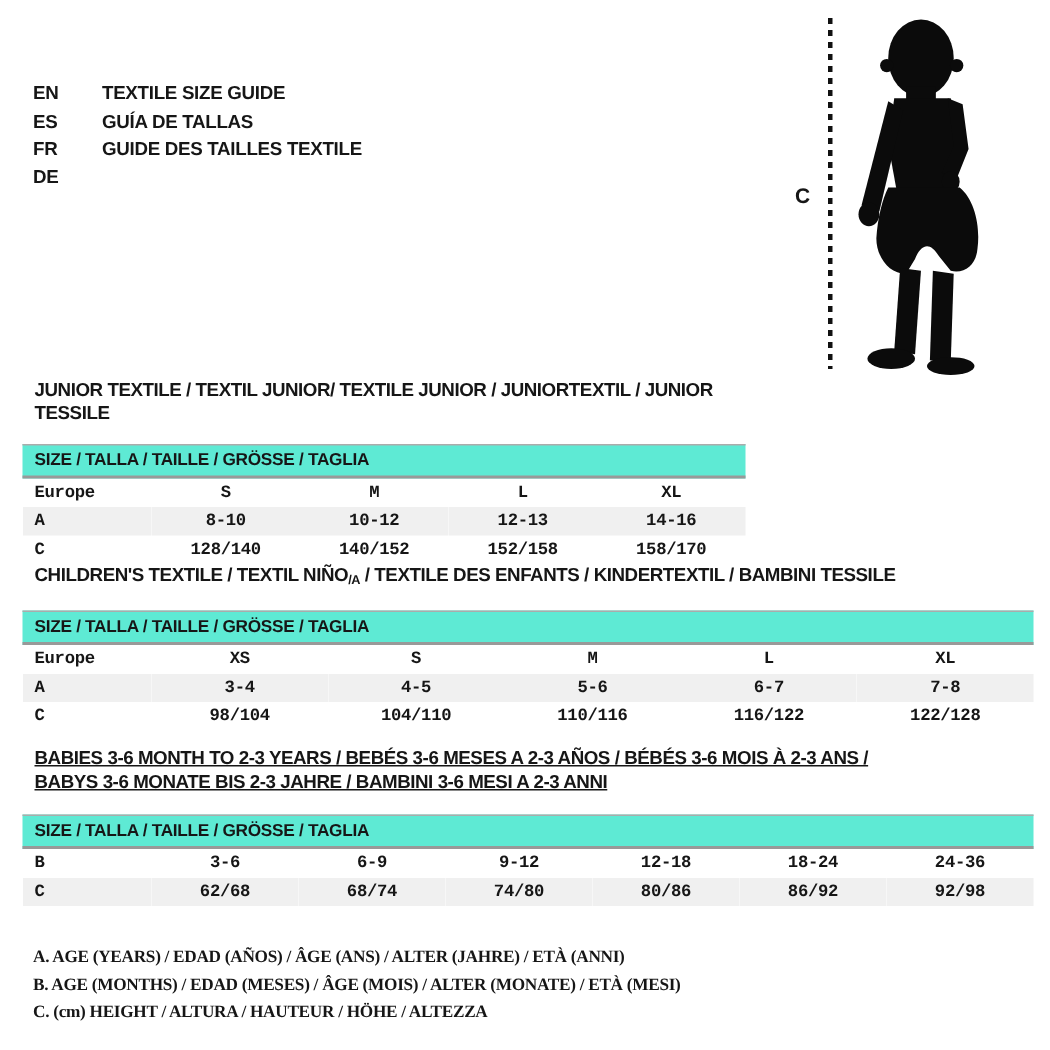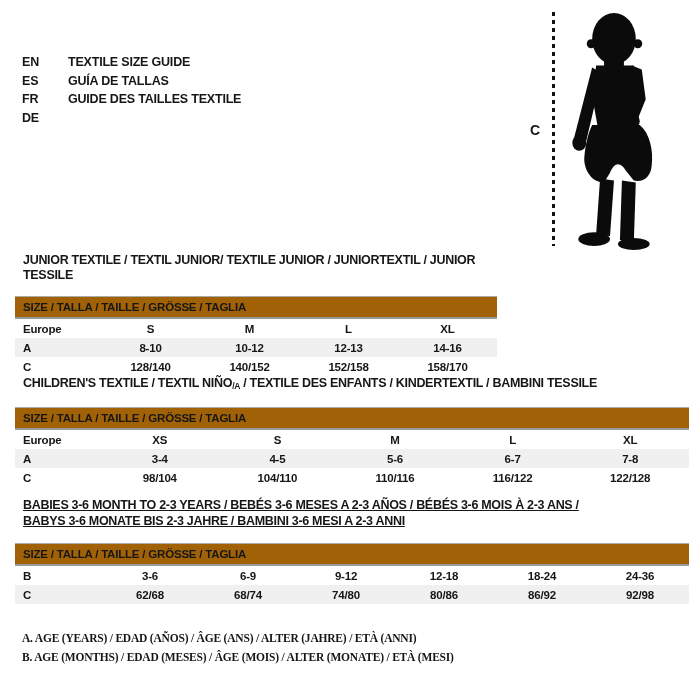--- a/index.html
+++ b/index.html
@@ -37,29 +37,29 @@
   .sec-title .subsc{font-size:8.5px;vertical-align:-2px;}
   .title-2line{line-height:16px;margin-bottom:14px;max-width:562px;text-decoration:underline;}
 
   
   .tbl-wrap{position:absolute;left:15px;}
   #junior-section{top:253px;width:482px;}
   #children-section{top:376px;width:674px;}
   #babies-section{top:497px;width:674px;}
   .band{
     height:20px;line-height:20px;
-    background:#a16207;
+    background:#5eead4;
     border-top:1px solid #ababab;
     border-bottom:2px solid #999999;
     font-size:11.5px;font-weight:bold;letter-spacing:-0.2px;
     padding-left:8px;box-sizing:content-box;
   }
   table.size-table{
     width:100%;border-collapse:collapse;table-layout:fixed;
-    font-size:11.5px;font-weight:bold;letter-spacing:-0.2px;
+    font-size:11.5px;font-weight:bold;letter-spacing:-0.2px;font-family:Liberation Mono, monospace;
   }
   table.size-table td{height:19px;text-align:center;padding:0;overflow:hidden;white-space:nowrap;}
   table.size-table td:first-child{width:78px;text-align:left;padding-left:8px;}
   table.size-table tr.shade{background:#f0f0f0;}
 
   
   .legend{left:22px;top:629px;font-size:11.5px;font-weight:bold;line-height:18.5px;letter-spacing:-0.2px;font-family:Liberation Serif, serif;}
 </style>
 </head>
 <body>
@@ -191,13 +191,14 @@
           <td>86/92</td>
           <td>92/98</td>
         </tr>
       </tbody>
   </table>
 </section>
 
 <div class="abs legend">
   <div>A. AGE (YEARS) / EDAD (AÑOS) / ÂGE (ANS) / ALTER (JAHRE) / ETÀ (ANNI)</div>
   <div>B. AGE (MONTHS) / EDAD (MESES) / ÂGE (MOIS) / ALTER (MONATE) / ETÀ (MESI)</div>
+  <div>C. (cm) HEIGHT / ALTURA / HAUTEUR / HÖHE / ALTEZZA</div>
 </div>
 
 </body></html>

